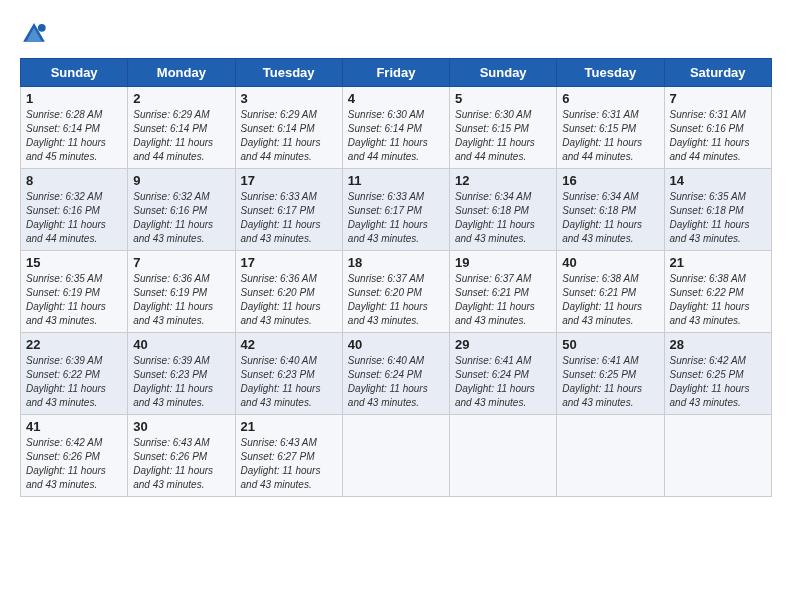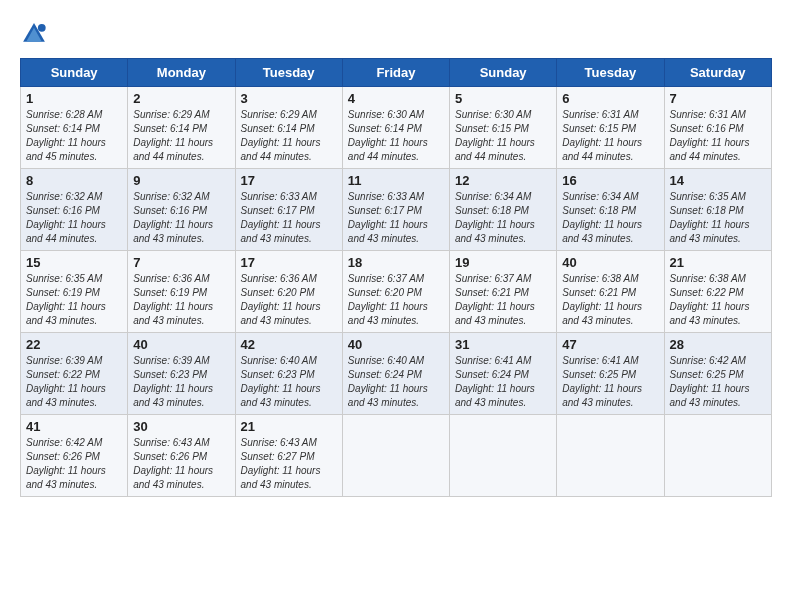--- a/index.html
+++ b/index.html
@@ -226,25 +226,25 @@
       </td>
         <td>
         <span class="day-num">42</span>
         <span class="cell-text">Sunrise: 6:40 AM<br>Sunset: 6:23 PM<br>Daylight: 11 hours<br>and 43 minutes.</span>
       </td>
         <td>
         <span class="day-num">40</span>
         <span class="cell-text">Sunrise: 6:40 AM<br>Sunset: 6:24 PM<br>Daylight: 11 hours<br>and 43 minutes.</span>
       </td>
         <td>
-        <span class="day-num">31</span>
+        <span class="day-num">29</span>
         <span class="cell-text">Sunrise: 6:41 AM<br>Sunset: 6:24 PM<br>Daylight: 11 hours<br>and 43 minutes.</span>
       </td>
         <td>
-        <span class="day-num">47</span>
+        <span class="day-num">50</span>
         <span class="cell-text">Sunrise: 6:41 AM<br>Sunset: 6:25 PM<br>Daylight: 11 hours<br>and 43 minutes.</span>
       </td>
         <td>
         <span class="day-num">28</span>
         <span class="cell-text">Sunrise: 6:42 AM<br>Sunset: 6:25 PM<br>Daylight: 11 hours<br>and 43 minutes.</span>
       </td>
       </tr>
       <tr>
         <td>
         <span class="day-num">41</span>

